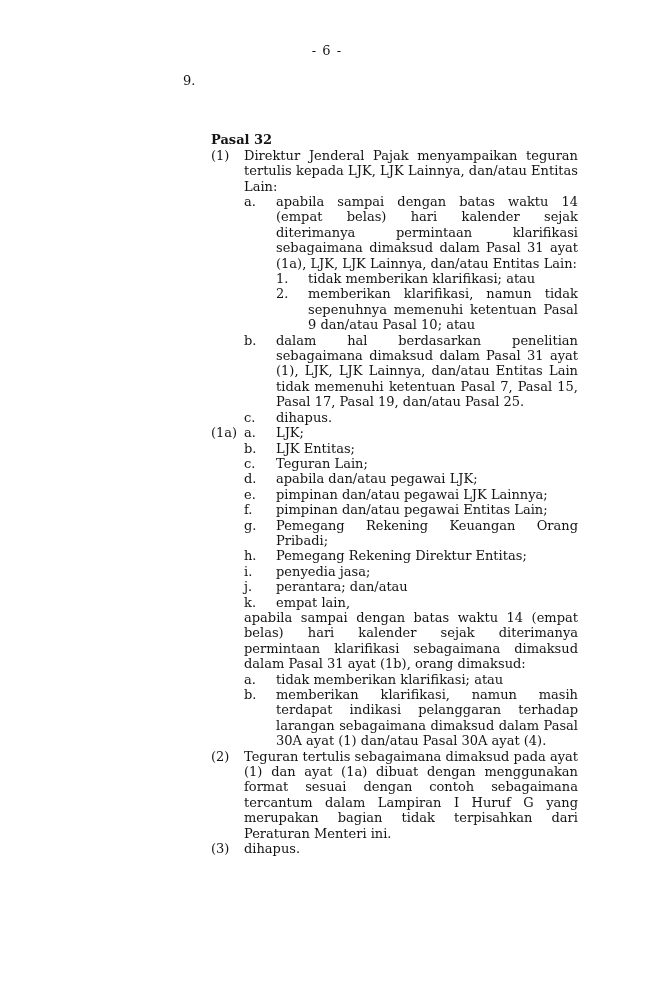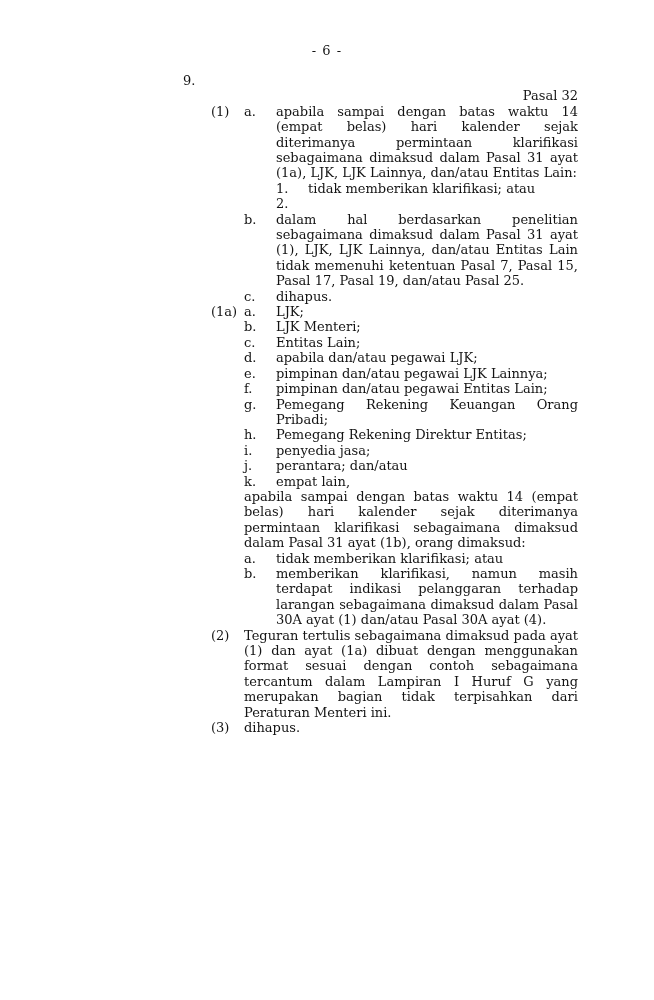--- a/index.html
+++ b/index.html
@@ -37,23 +37,24 @@
   .m4 { width: 32px; }
   .bodycol { flex: 1 1 auto; min-width: 0; }
   .para {
     text-align: justify;
     text-justify: inter-word;
     hyphens: none;
     -webkit-hyphens: none;
   }
   .spacer { height: 15.4px; }
   .article-heading {
-    font-weight: normal;
+    font-weight: bold;
     font-size: inherit;
-    text-align: right;
+    text-align: left;
+    margin-top: 44px;
   }
 </style>
 </head>
 <body>
 
 <div class="page">
 
   <div class="page-number">- 6 -</div>
 
   <div class="content">
@@ -63,35 +64,39 @@
       <div class="bodycol">
 
 
         <div class="spacer"></div>
 
         <div class="article-heading">Pasal 32</div>
 
         <div class="row">
           <div class="marker m2">(1)</div>
           <div class="bodycol">
+            <p class="para">Direktur Jenderal Pajak menyampaikan teguran tertulis kepada LJK, LJK Lainnya, dan/atau Entitas Lain:</p>
 
             <div class="row">
               <div class="marker m3">a.</div>
               <div class="bodycol">
                 <p class="para">apabila sampai dengan batas waktu 14 (empat belas) hari kalender sejak diterimanya permintaan klarifikasi sebagaimana dimaksud dalam Pasal 31 ayat (1a), LJK, LJK Lainnya, dan/atau Entitas Lain:</p>
 
                 <div class="row">
                   <div class="marker m4">1.</div>
                   <div class="bodycol">
                     <p class="para">tidak memberikan klarifikasi; atau</p>
                   </div>
                 </div>
 
                 <div class="row">
                   <div class="marker m4">2.</div>
+                  <div class="bodycol">
+                    <p class="para">memberikan klarifikasi, namun tidak sepenuhnya memenuhi ketentuan Pasal 9 dan/atau Pasal 10; atau</p>
+                  </div>
                 </div>
               </div>
             </div>
 
             <div class="row">
               <div class="marker m3">b.</div>
               <div class="bodycol">
                 <p class="para">dalam hal berdasarkan penelitian sebagaimana dimaksud dalam Pasal 31 ayat (1), LJK, LJK Lainnya, dan/atau Entitas Lain tidak memenuhi ketentuan Pasal 7, Pasal 15, Pasal 17, Pasal 19, dan/atau Pasal 25.</p>
               </div>
             </div>
@@ -111,27 +116,27 @@
 
             <div class="row">
               <div class="marker m3">a.</div>
               <div class="bodycol">
                   <p class="para">LJK;</p>
                 </div>
             </div>
             <div class="row">
               <div class="marker m3">b.</div>
               <div class="bodycol">
-                  <p class="para">LJK Menteri;</p>
+                  <p class="para">LJK Entitas;</p>
                 </div>
             </div>
             <div class="row">
               <div class="marker m3">c.</div>
               <div class="bodycol">
-                  <p class="para">Entitas Lain;</p>
+                  <p class="para">Teguran Lain;</p>
                 </div>
             </div>
             <div class="row">
               <div class="marker m3">d.</div>
               <div class="bodycol">
                   <p class="para">apabila dan/atau pegawai LJK;</p>
                 </div>
             </div>
             <div class="row">
               <div class="marker m3">e.</div>

